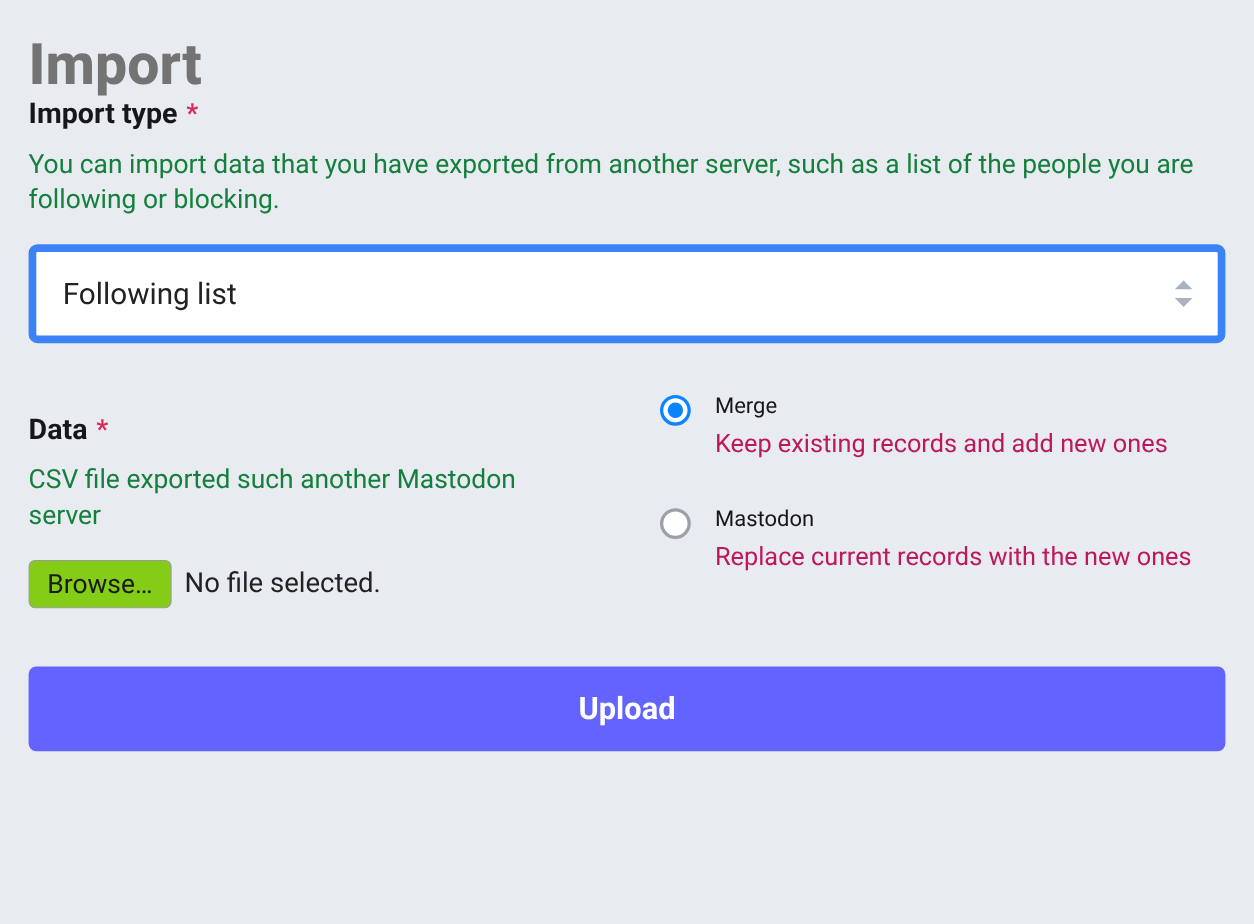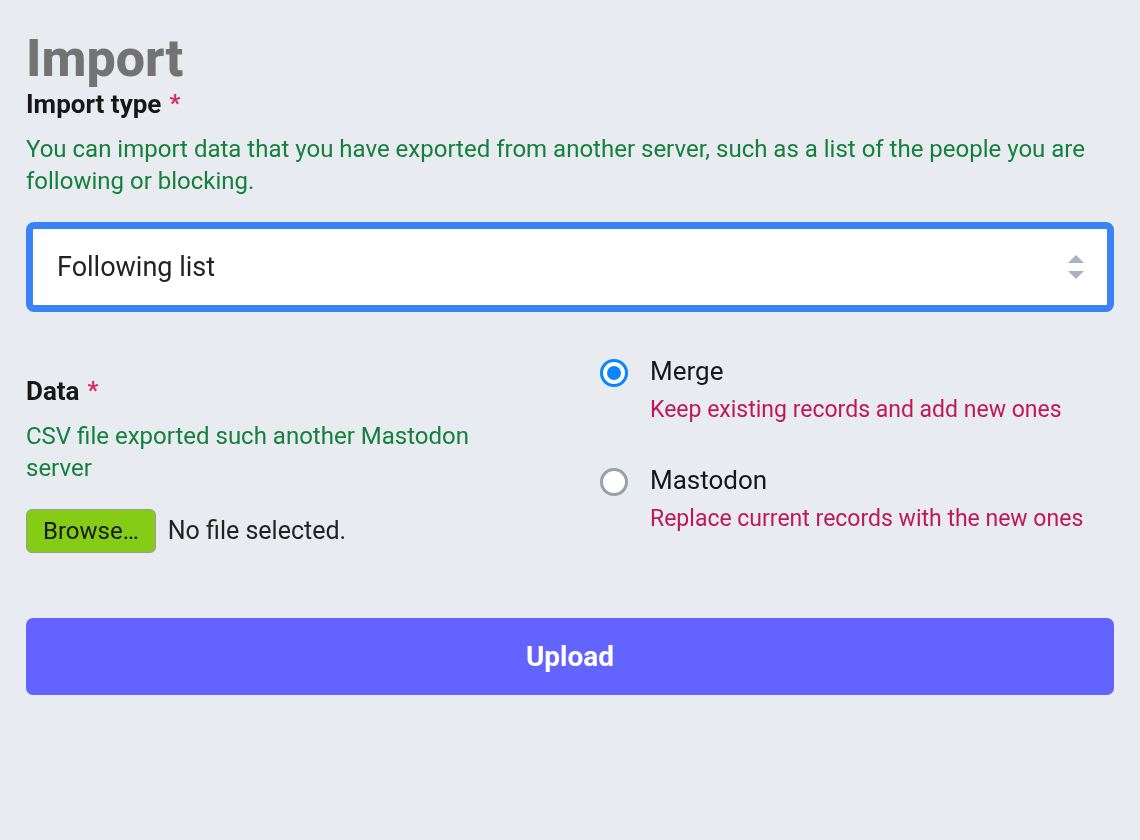--- a/index.html
+++ b/index.html
@@ -119,21 +119,21 @@
       width: 14px;
       height: 14px;
       background: #0a84ff;
       border-radius: 50%;
       top: 50%;
       left: 50%;
       transform: translate(-50%, -50%);
     }
     .radio-body { flex: 1; }
     .radio-label {
-      font-size: 26px;
+      font-size: 20px;
       color: #17171a;
     }
     .radio-desc {
       font-size: 23px;
       color: #be185d;
       margin-top: 10px;
     }
 
     .upload-btn {
       display: block;

